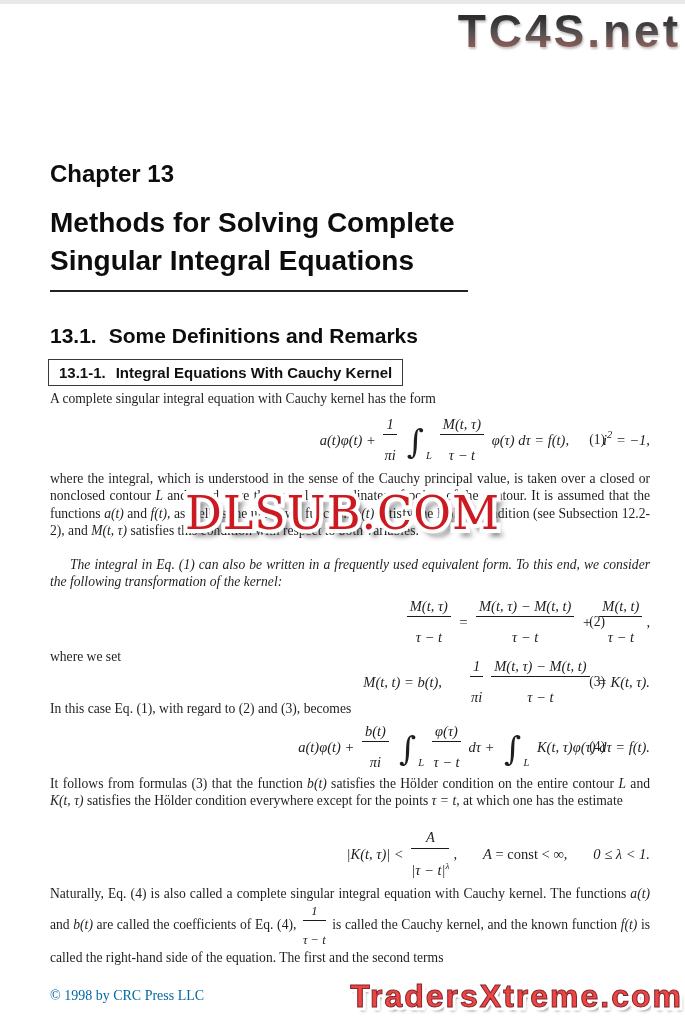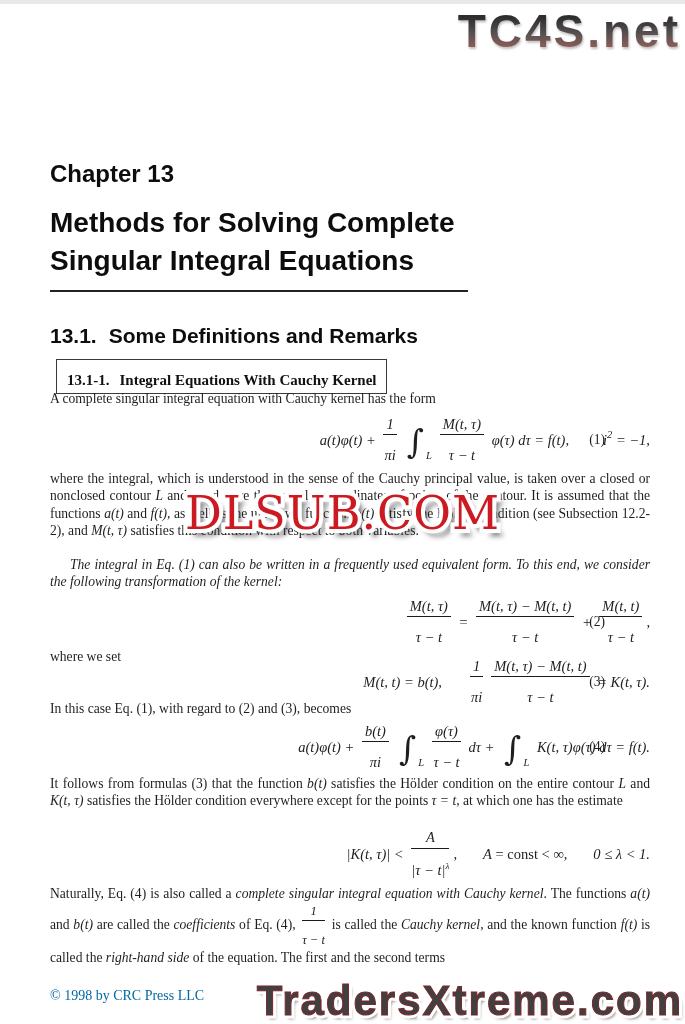--- a/index.html
+++ b/index.html
@@ -25,21 +25,21 @@
   }
   .wm-dlsub{
     position:absolute;top:486px;left:50%;transform:translateX(-50%);
     font-family:"DejaVu Serif","Liberation Serif",serif;font-weight:normal;
     font-size:46px;letter-spacing:1px;line-height:1;color:#cc1a22;
     white-space:nowrap;
   }
   .wm-traders{
     position:absolute;top:976px;right:2px;
     font-family:"Liberation Sans","DejaVu Sans",sans-serif;font-weight:bold;
-    font-size:42px;letter-spacing:2px;line-height:1;color:#404040;
+    font-size:32px;letter-spacing:2px;line-height:1;color:#ef4444;
     -webkit-text-stroke:1px #7e262c;white-space:nowrap;
   }
   .wm-traders.outline-wm::before{
     -webkit-text-stroke:7px #ffffff;
     text-shadow:3px 4px 3px rgba(0,0,0,0.45);
   }
   
   .chapter{
     position:absolute;left:50px;top:156px;
     font-family:"Liberation Sans","DejaVu Sans",sans-serif;font-weight:bold;
@@ -51,35 +51,35 @@
     font-size:28px;line-height:38px;color:#0d0d0d;
   }
   .title-rule{position:absolute;left:50px;top:286px;width:418px;height:2px;background:#222;}
   .section-heading{
     position:absolute;left:50px;top:320px;
     font-family:"Liberation Sans","DejaVu Sans",sans-serif;font-weight:bold;
     font-size:21px;color:#0d0d0d;
   }
   .section-heading .num{margin-right:12px;}
   .subsection-box{
-    position:absolute;left:56px;top:355px;
-    display:inline-block;border:1.5px solid #3a3a3a;padding:12px 10px 4px;
-    font-family:Liberation Serif, serif;font-weight:bold;font-size:15px;color:#111;
+    position:absolute;left:48px;top:355px;
+    display:inline-block;border:1.5px solid #3a3a3a;padding:4px 10px 4px;
+    font-family:Liberation Sans, sans-serif;font-weight:bold;font-size:15px;color:#111;
     white-space:nowrap;
   }
   .subsection-box .num{margin-right:10px;}
   
   .body-p{
     position:absolute;left:50px;width:600px;margin:0;
     font-size:13.6px;line-height:17.3px;text-align:justify;
   }
   .body-p.indent{text-indent:20px;font-style:italic;}
   .body-p.loose{line-height:20px;}
   .m{font-style:italic;font-family:"Liberation Serif","DejaVu Serif",serif;}
-  .em{font-style:italic;}
+  .em{}
   .sup{font-size:10px;}
   .body-p .sup,.frac .sup{vertical-align:super;font-size:9px;}
   
   .frac{
     display:inline-flex;flex-direction:column;vertical-align:middle;
     text-align:center;margin:0 4px;line-height:1.2;
   }
   .frac .num{border-bottom:1px solid #1a1a1a;padding:0 3px 1px;display:block;}
   .frac .den{padding-top:12px;display:block;}
   .body-p .frac{font-size:12.5px;margin:0 3px;}

